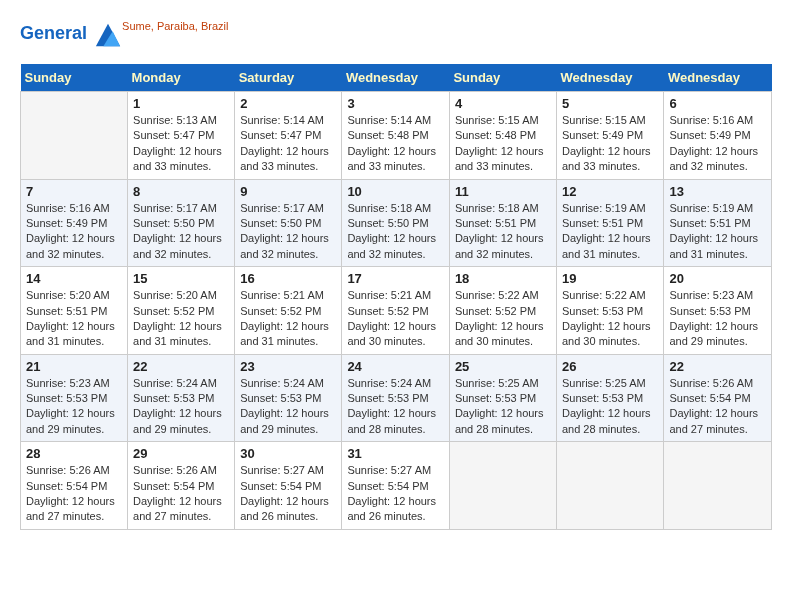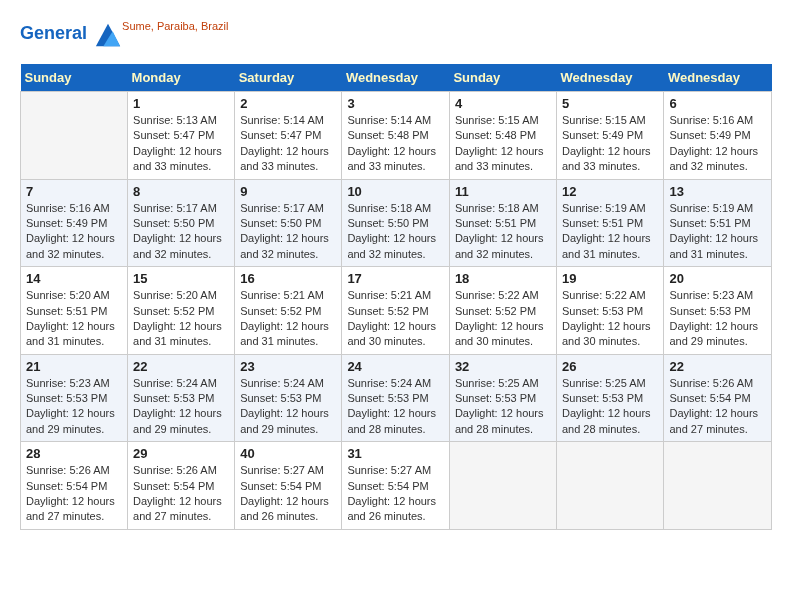--- a/index.html
+++ b/index.html
@@ -223,21 +223,21 @@
         </td>
         <td>
           <span class="day-num">23</span>
           <div class="day-info">Sunrise: 5:24 AM<br>Sunset: 5:53 PM<br>Daylight: 12 hours<br>and 29 minutes.</div>
         </td>
         <td>
           <span class="day-num">24</span>
           <div class="day-info">Sunrise: 5:24 AM<br>Sunset: 5:53 PM<br>Daylight: 12 hours<br>and 28 minutes.</div>
         </td>
         <td>
-          <span class="day-num">32</span>
+          <span class="day-num">25</span>
           <div class="day-info">Sunrise: 5:25 AM<br>Sunset: 5:53 PM<br>Daylight: 12 hours<br>and 28 minutes.</div>
         </td>
         <td>
           <span class="day-num">26</span>
           <div class="day-info">Sunrise: 5:25 AM<br>Sunset: 5:53 PM<br>Daylight: 12 hours<br>and 28 minutes.</div>
         </td>
         <td>
           <span class="day-num">22</span>
           <div class="day-info">Sunrise: 5:26 AM<br>Sunset: 5:54 PM<br>Daylight: 12 hours<br>and 27 minutes.</div>
         </td>
@@ -245,21 +245,21 @@
       <tr>
         <td>
           <span class="day-num">28</span>
           <div class="day-info">Sunrise: 5:26 AM<br>Sunset: 5:54 PM<br>Daylight: 12 hours<br>and 27 minutes.</div>
         </td>
         <td>
           <span class="day-num">29</span>
           <div class="day-info">Sunrise: 5:26 AM<br>Sunset: 5:54 PM<br>Daylight: 12 hours<br>and 27 minutes.</div>
         </td>
         <td>
-          <span class="day-num">40</span>
+          <span class="day-num">30</span>
           <div class="day-info">Sunrise: 5:27 AM<br>Sunset: 5:54 PM<br>Daylight: 12 hours<br>and 26 minutes.</div>
         </td>
         <td>
           <span class="day-num">31</span>
           <div class="day-info">Sunrise: 5:27 AM<br>Sunset: 5:54 PM<br>Daylight: 12 hours<br>and 26 minutes.</div>
         </td>
         <td class="empty"></td>
         <td class="empty"></td>
         <td class="empty"></td>
       </tr>

